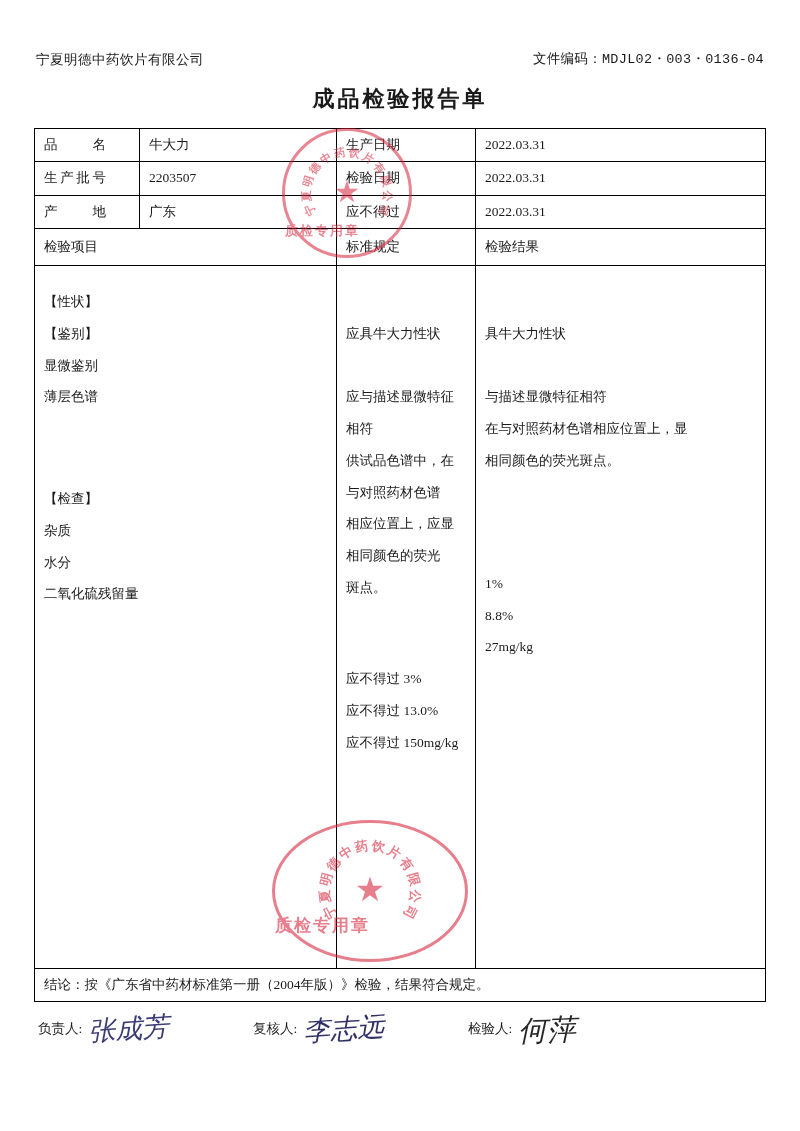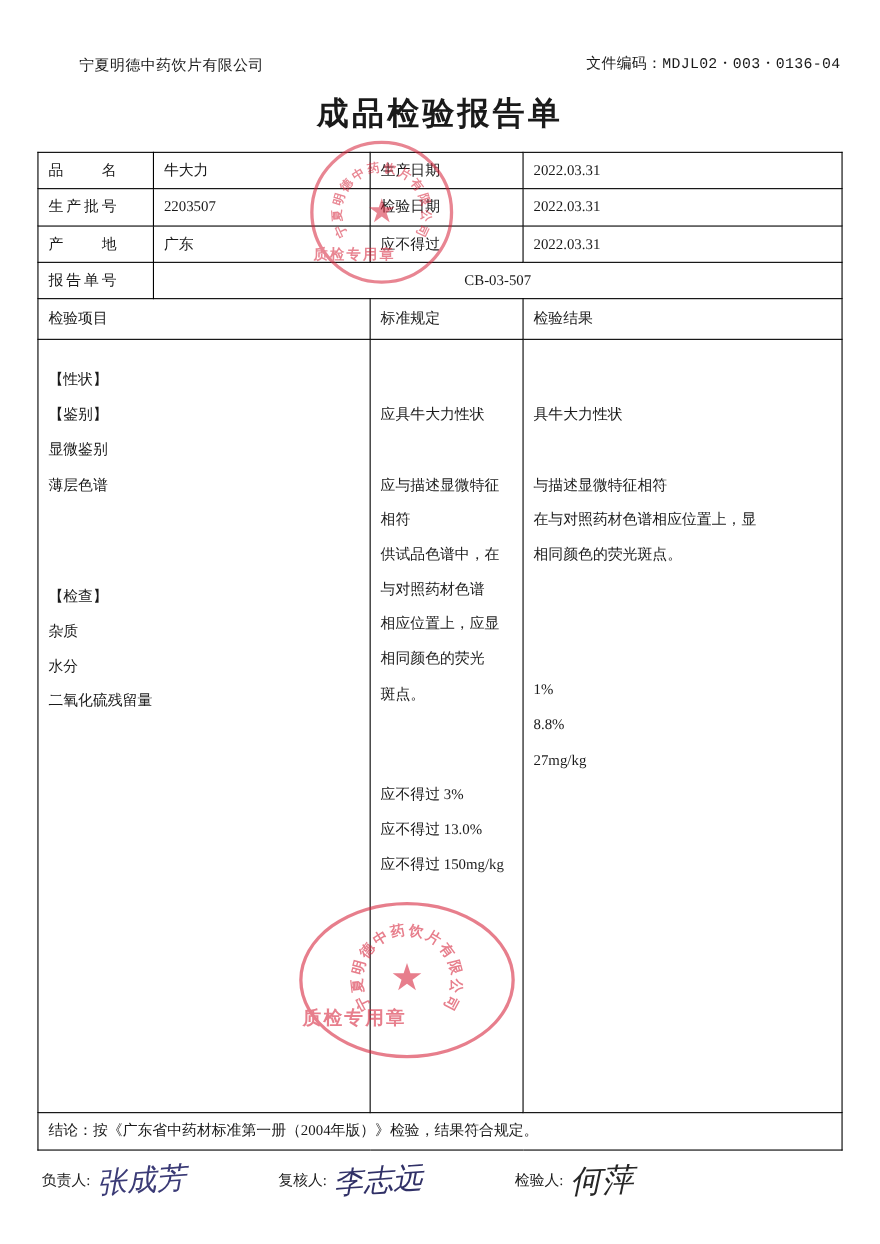--- a/index.html
+++ b/index.html
@@ -24,33 +24,32 @@
   }
 
   
   .doc-header {
     display: flex;
     justify-content: space-between;
     align-items: flex-start;
     font-size: 13.5px;
     line-height: 1.2;
     padding: 0 2px 6px 2px;
-    margin-left: 36px;
   }
   .doc-header .company {
     letter-spacing: 0.5px;
   }
   .doc-header .code {
     letter-spacing: 0.3px;
     font-family: Liberation Mono, monospace;
   }
 
   .title {
     text-align: center;
-    font-size: 29px;
+    font-size: 22px;
     font-weight: bold;
     letter-spacing: 3px;
     margin: 10px 0 14px 0;
   }
 
   
   table.main {
     width: 100%;
     border-collapse: collapse;
     table-layout: fixed;
@@ -217,24 +216,20 @@
         <td class="lbl"><span class="lbl-spread">生产批号</span></td>
         <td class="cell-v">2203507</td>
         <td>检验日期</td>
         <td class="cell-v">2022.03.31</td>
       </tr>
       <tr>
         <td class="lbl"><span class="lbl-spread">产　地</span></td>
         <td>广东</td>
         <td>应不得过</td>
         <td class="cell-v">2022.03.31</td>
-      </tr>
-      <tr>
-        <td class="lbl"><span class="lbl-spread">报告单号</span></td>
-        <td colspan="3" class="cell-v" style="text-align:center;">CB-03-507</td>
       </tr>
 
       <tr>
         <td colspan="2" class="col-head">检验项目</td>
         <td class="col-head col-head-center">标准规定</td>
         <td class="col-head col-head-center">检验结果</td>
       </tr>
 
       <tr class="body-row">
         <td colspan="2">

